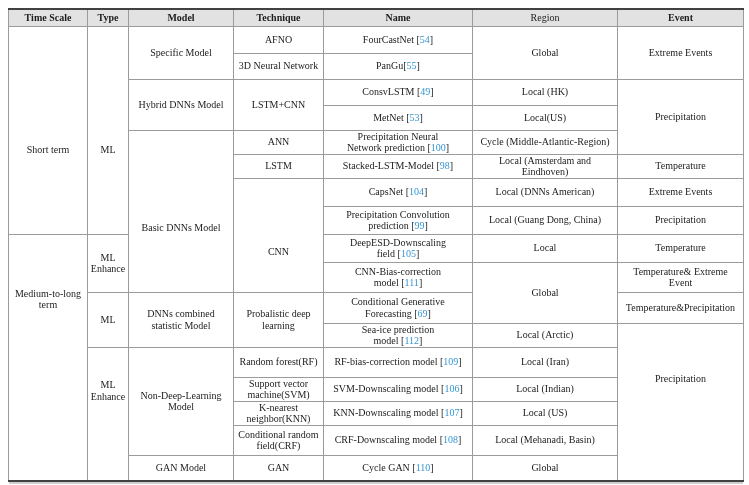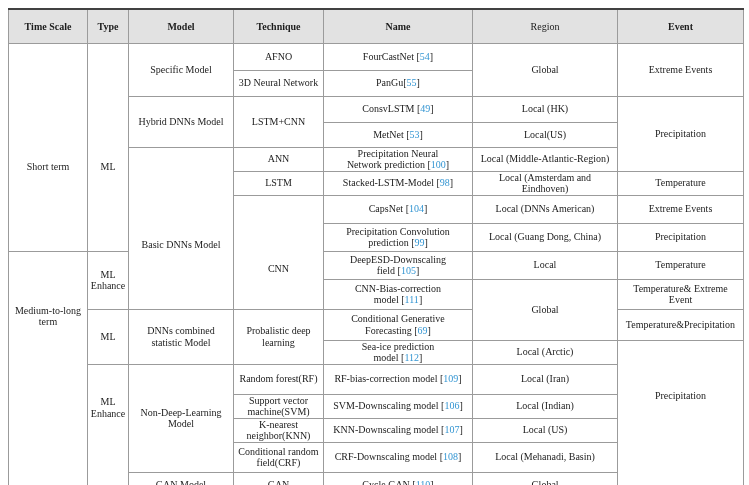--- a/index.html
+++ b/index.html
@@ -46,21 +46,21 @@
     <colgroup>
       <col class="c1">
         <col class="c2">
         <col class="c3">
         <col class="c4">
         <col class="c5">
         <col class="c6">
         <col class="c7">
     </colgroup>
     <tbody>
-        <tr style="height:34px">
+        <tr style="height:17px">
       <th>Time Scale</th>
       <th>Type</th>
       <th>Model</th>
       <th>Technique</th>
       <th>Name</th>
       <th class="regular">Region</th>
       <th>Event</th>
     </tr>
 
     <tr style="height:27px">
@@ -89,21 +89,21 @@
     <tr style="height:25px">
       <td><span class="txt">MetNet </span><span>[</span><span class="cite">53</span><span>]</span></td>
       <td><span class="txt">Local(US)</span></td>
     </tr>
 
     <tr style="height:23px">
       <td rowspan="6" class="off-down-sm"><span class="txt">Basic DNNs Model</span></td>
       <td><span class="txt">ANN</span></td>
       <td><span class="txt">Precipitation Neural
 Network prediction </span><span>[</span><span class="cite">100</span><span>]</span></td>
-      <td><span class="txt">Local (Middle-Atlantic-Region)</span></td>
+      <td><span class="txt">Cycle (Middle-Atlantic-Region)</span></td>
     </tr>
 
     <tr style="height:22px">
       <td><span class="txt">LSTM</span></td>
       <td><span class="txt">Stacked-LSTM-Model </span><span>[</span><span class="cite">98</span><span>]</span></td>
       <td><span class="txt">Local (Amsterdam and
 Eindhoven)</span></td>
       <td><span class="txt">Temperature</span></td>
     </tr>
 

